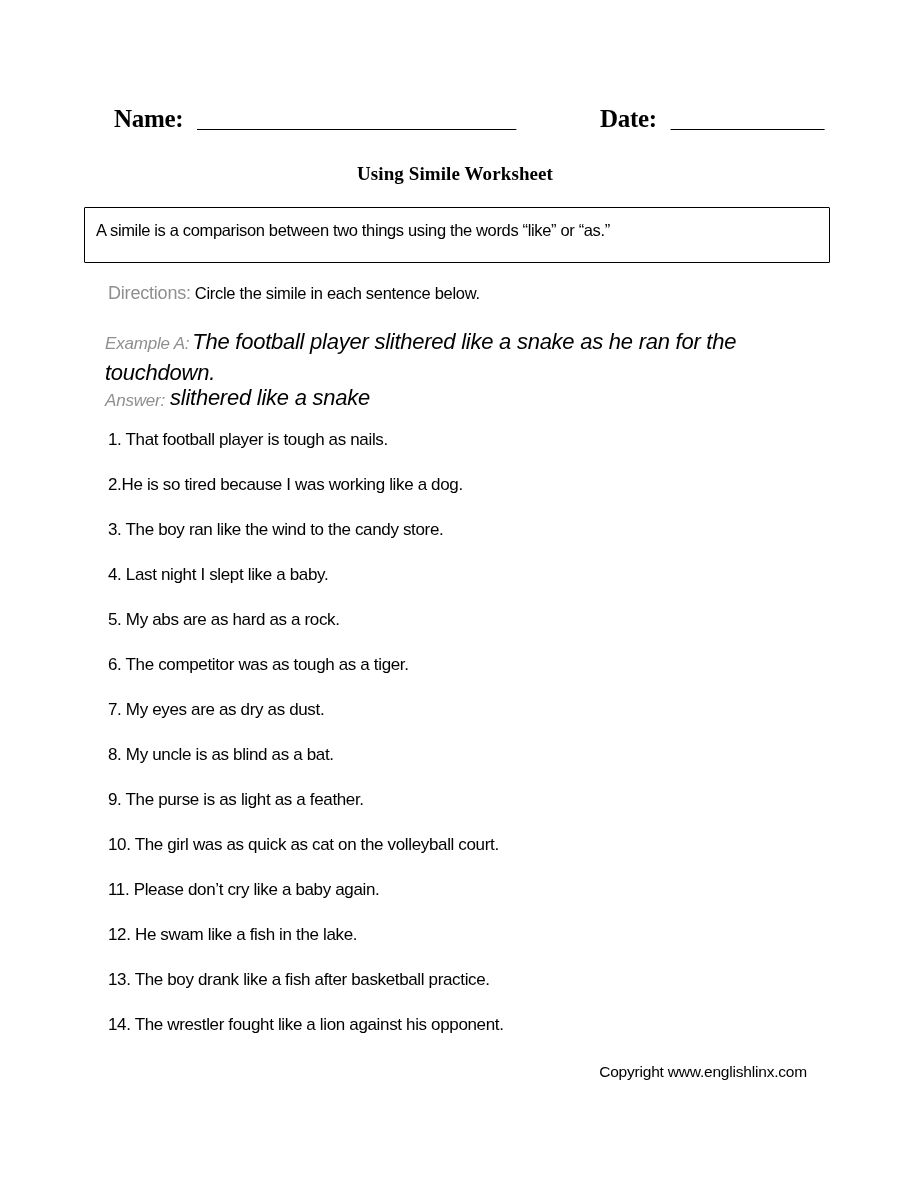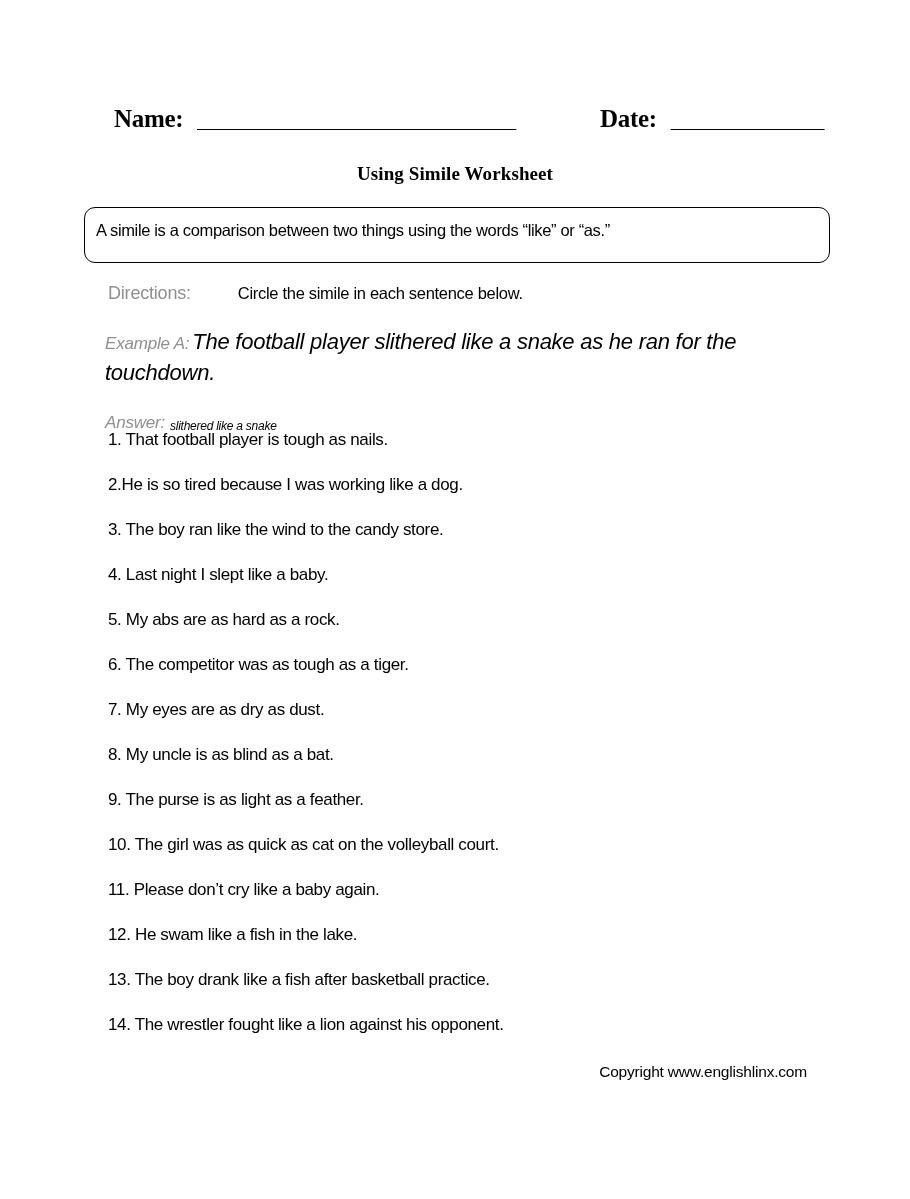--- a/index.html
+++ b/index.html
@@ -72,21 +72,21 @@
   }
 
   
   .definition-box {
     position: absolute;
     left: 84px;
     top: 207px;
     width: 746px;
     height: 56px;
     border: 1.4px solid #000;
-    border-radius: 11px;
+    border-radius: 1px;
     box-sizing: border-box;
     background: #fff;
   }
   .definition-text {
     position: absolute;
     left: 11px;
     top: 13px;
     font-size: 16.5px;
     letter-spacing: -0.35px;
     color: #000;
@@ -94,21 +94,20 @@
   }
 
   
   .directions-row {
     position: absolute;
     left: 108px;
     top: 283px;
     display: flex;
     align-items: baseline;
     white-space: nowrap;
-    gap: 43px;
   }
   .lbl-gray {
     color: #8f8f8f;
     font-size: 18px;
     letter-spacing: -0.2px;
   }
   .directions-text {
     font-size: 16.5px;
     letter-spacing: -0.3px;
     margin-left: 4px;
@@ -145,25 +144,24 @@
   .answer-row {
     position: absolute;
     left: 105px;
     top: 385px;
     display: flex;
     align-items: flex-end;
     white-space: nowrap;
   }
   .answer-text {
     font-style: italic;
-    font-size: 12px;
+    font-size: 22px;
     letter-spacing: -0.25px;
     color: #000;
     margin-left: 5px;
-    margin-top: 34px;
   }
 
   
   .question-list {
     position: absolute;
     left: 108px;
     top: 430px;
     width: 740px;
   }
   .question-item {

